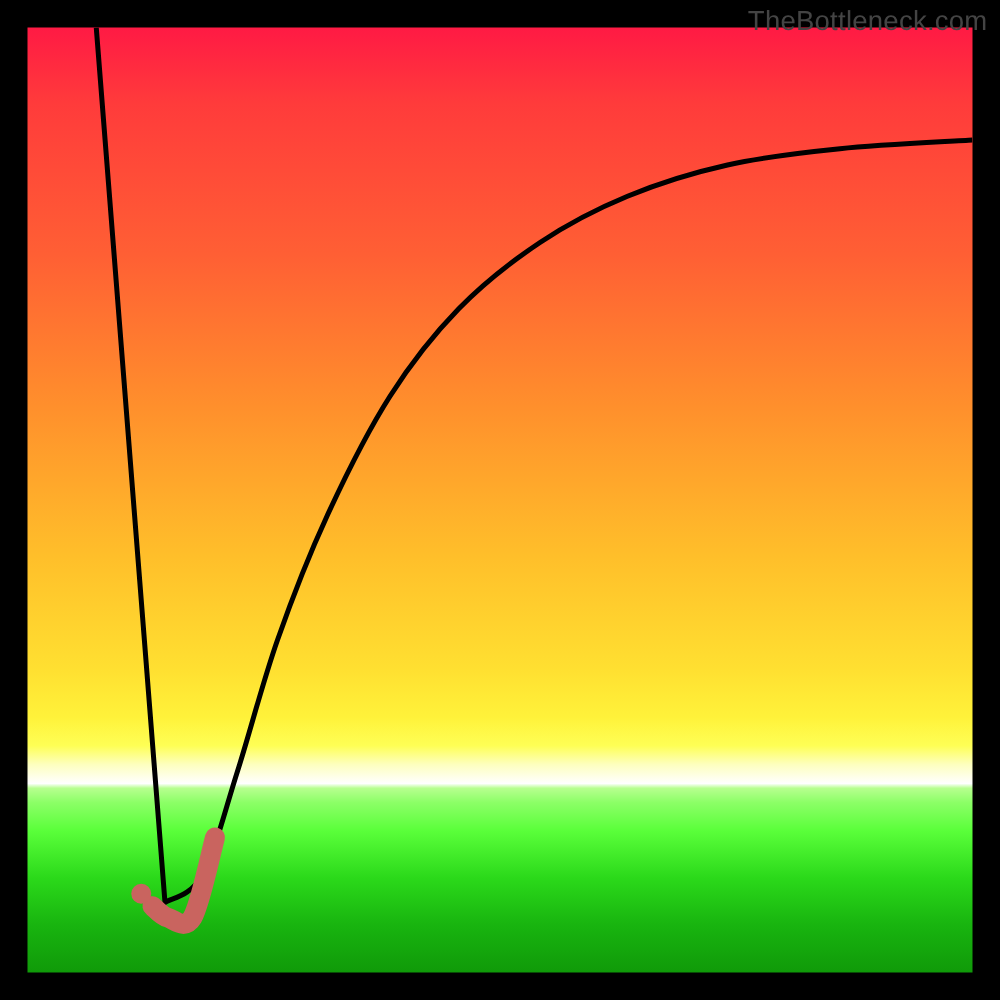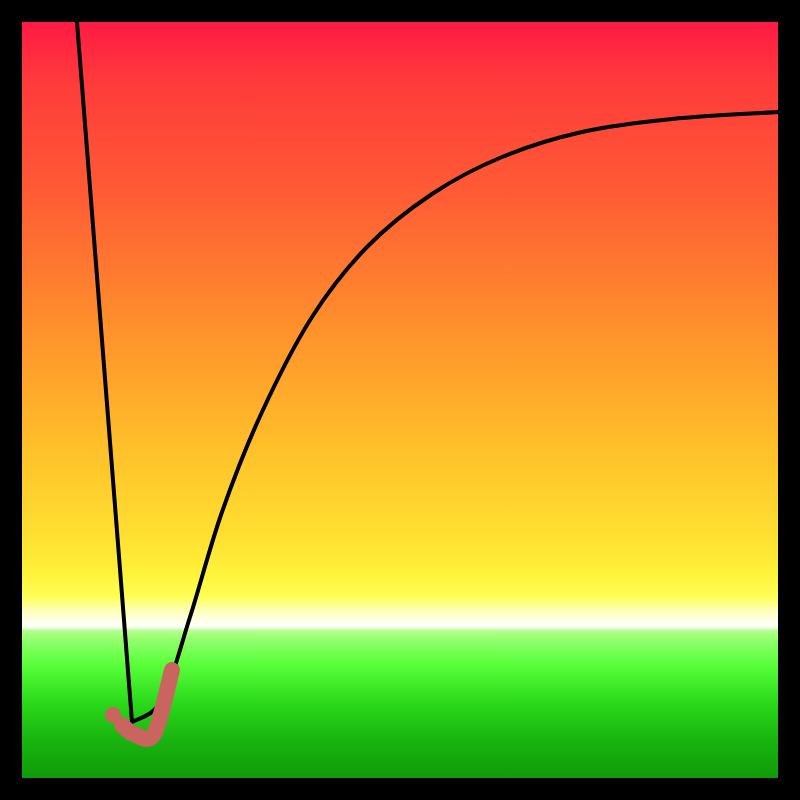--- a/index.html
+++ b/index.html
@@ -81,14 +81,15 @@
 <div class="frame">
 
   <div class="plot-bg"></div>
 
   <svg class="curve-layer" viewBox="0 0 756 756" preserveAspectRatio="none">
     <path id="main-curve-path" class="main-curve" d="M 55 0 L 110 700  C 115.0 696.3, 130.3 695.5, 140 678 C 149.7 660.5, 158.0 626.3, 168 595 C 178.0 563.7, 188.0 524.2, 200 490 C 212.0 455.8, 225.0 422.5, 240 390 C 255.0 357.5, 272.5 322.5, 290 295 C 307.5 267.5, 325.0 245.5, 345 225 C 365.0 204.5, 387.5 187.0, 410 172 C 432.5 157.0, 455.0 145.3, 480 135 C 505.0 124.7, 531.7 116.3, 560 110 C 588.3 103.7, 617.3 100.3, 650 97 C 682.7 93.7, 738.3 91.2, 756 90"></path>
     <path id="accent-j-path" class="accent-path" d="M 100 703 C 102.0 704.5, 106.7 710.5, 112 712 C 117.3 713.5, 125.7 722.7, 132 712 C 138.3 701.3, 147.0 658.7, 150 648" stroke-width="16"></path>
     <circle id="accent-dot-el" class="accent-dot" cx="91" cy="693" r="8"></circle>
   </svg>
 
+  <div class="watermark">TheBottleneck.com</div>
 
 </div>
 
 </body></html>

